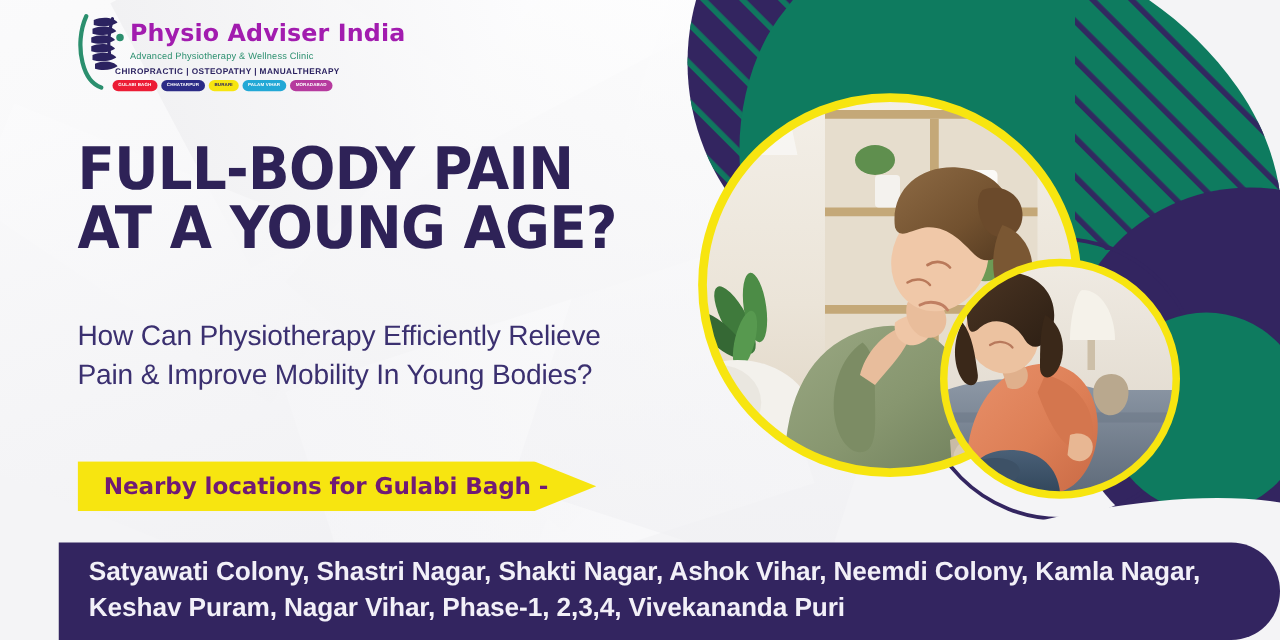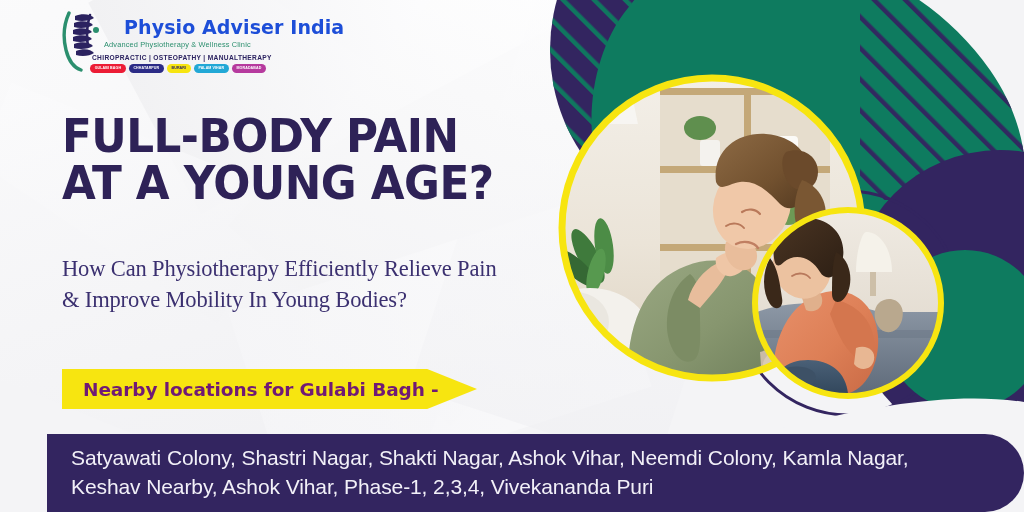--- a/index.html
+++ b/index.html
@@ -30,22 +30,22 @@
       background:linear-gradient(160deg,#ffffff 0%,#efeff2 100%);opacity:.65;}
 
   
   .deco{position:absolute;left:0;top:0;width:1024px;height:512px;}
 
   
   .logo{position:absolute;left:60px;top:8px;width:200px;height:72px;}
   .logo-spine{position:absolute;left:0;top:2px;width:46px;height:62px;}
   .logo-text{position:absolute;left:44px;top:10px;width:160px;}
   .logo-name{
-    font-size:19px;font-weight:700;color:#1d4ed8;letter-spacing:.1px;
-    line-height:1;white-space:nowrap;font-family:"DejaVu Sans",sans-serif;margin-left:20px;
+    font-size:19px;font-weight:700;color:#a21caf;letter-spacing:.1px;
+    line-height:1;white-space:nowrap;font-family:"DejaVu Sans",sans-serif;
   }
   .logo-tag{
     font-size:7.4px;font-weight:400;color:#2b8f6e;letter-spacing:.15px;
     margin-top:3px;white-space:nowrap;
   }
   .logo-serv{
     position:absolute;left:32px;top:46px;width:172px;text-align:center;
     font-size:6.6px;font-weight:700;color:#2b2260;letter-spacing:.35px;
     white-space:nowrap;
   }
@@ -69,21 +69,21 @@
     letter-spacing:-.6px;
     transform:scaleX(.93);transform-origin:left top;
   }
   .headline .l2{display:block;}
 
   
   .subhead{
     position:absolute;left:62px;top:253px;width:450px;
     color:#3b3070;font-size:22.5px;line-height:1.38;font-weight:400;
     letter-spacing:-.15px;
-    font-family:Liberation Serif, serif;
+    font-family:Liberation Sans, sans-serif;
   }
 
   
   .arrow-wrap{
     position:absolute;left:62px;top:369px;width:415px;height:40px;
   }
   .arrow-bg{
     position:absolute;inset:0;background:#f7e510;
     clip-path:polygon(0 0,88% 0,100% 50%,88% 100%,0 100%);
   }
@@ -93,21 +93,21 @@
     font-family:"DejaVu Sans",sans-serif;white-space:nowrap;
   }
 
   
   .bottombar{
     position:absolute;left:47px;top:434px;width:977px;height:78px;
     background:#332560;border-radius:0 40px 40px 0;
     display:flex;align-items:center;
   }
   .bottombar-text{
-    color:#f2f0f8;font-size:21px;line-height:1.38;font-weight:400;
+    color:#f2f0f8;font-size:21px;line-height:1.38;font-weight:700;
     padding-left:24px;padding-right:40px;letter-spacing:-.1px;
     font-family:"Liberation Sans",sans-serif;
   }
   .bottombar-text span{display:block;}
 </style>
 </head>
 <body>
 
 <div id="banner">
 
@@ -395,17 +395,17 @@
   </div>
 
   <div class="arrow-wrap">
     <div class="arrow-bg"></div>
     <div class="arrow-label">Nearby locations for Gulabi Bagh -</div>
   </div>
 
   <div class="bottombar">
     <div class="bottombar-text">
       <span>Satyawati Colony, Shastri Nagar, Shakti Nagar, Ashok Vihar, Neemdi Colony, Kamla Nagar,</span>
-      <span>Keshav Nearby, Ashok Vihar, Phase-1, 2,3,4, Vivekananda Puri</span>
+      <span>Keshav Puram, Nagar Vihar, Phase-1, 2,3,4, Vivekananda Puri</span>
     </div>
   </div>
 
 </div>
 
 </body></html>

